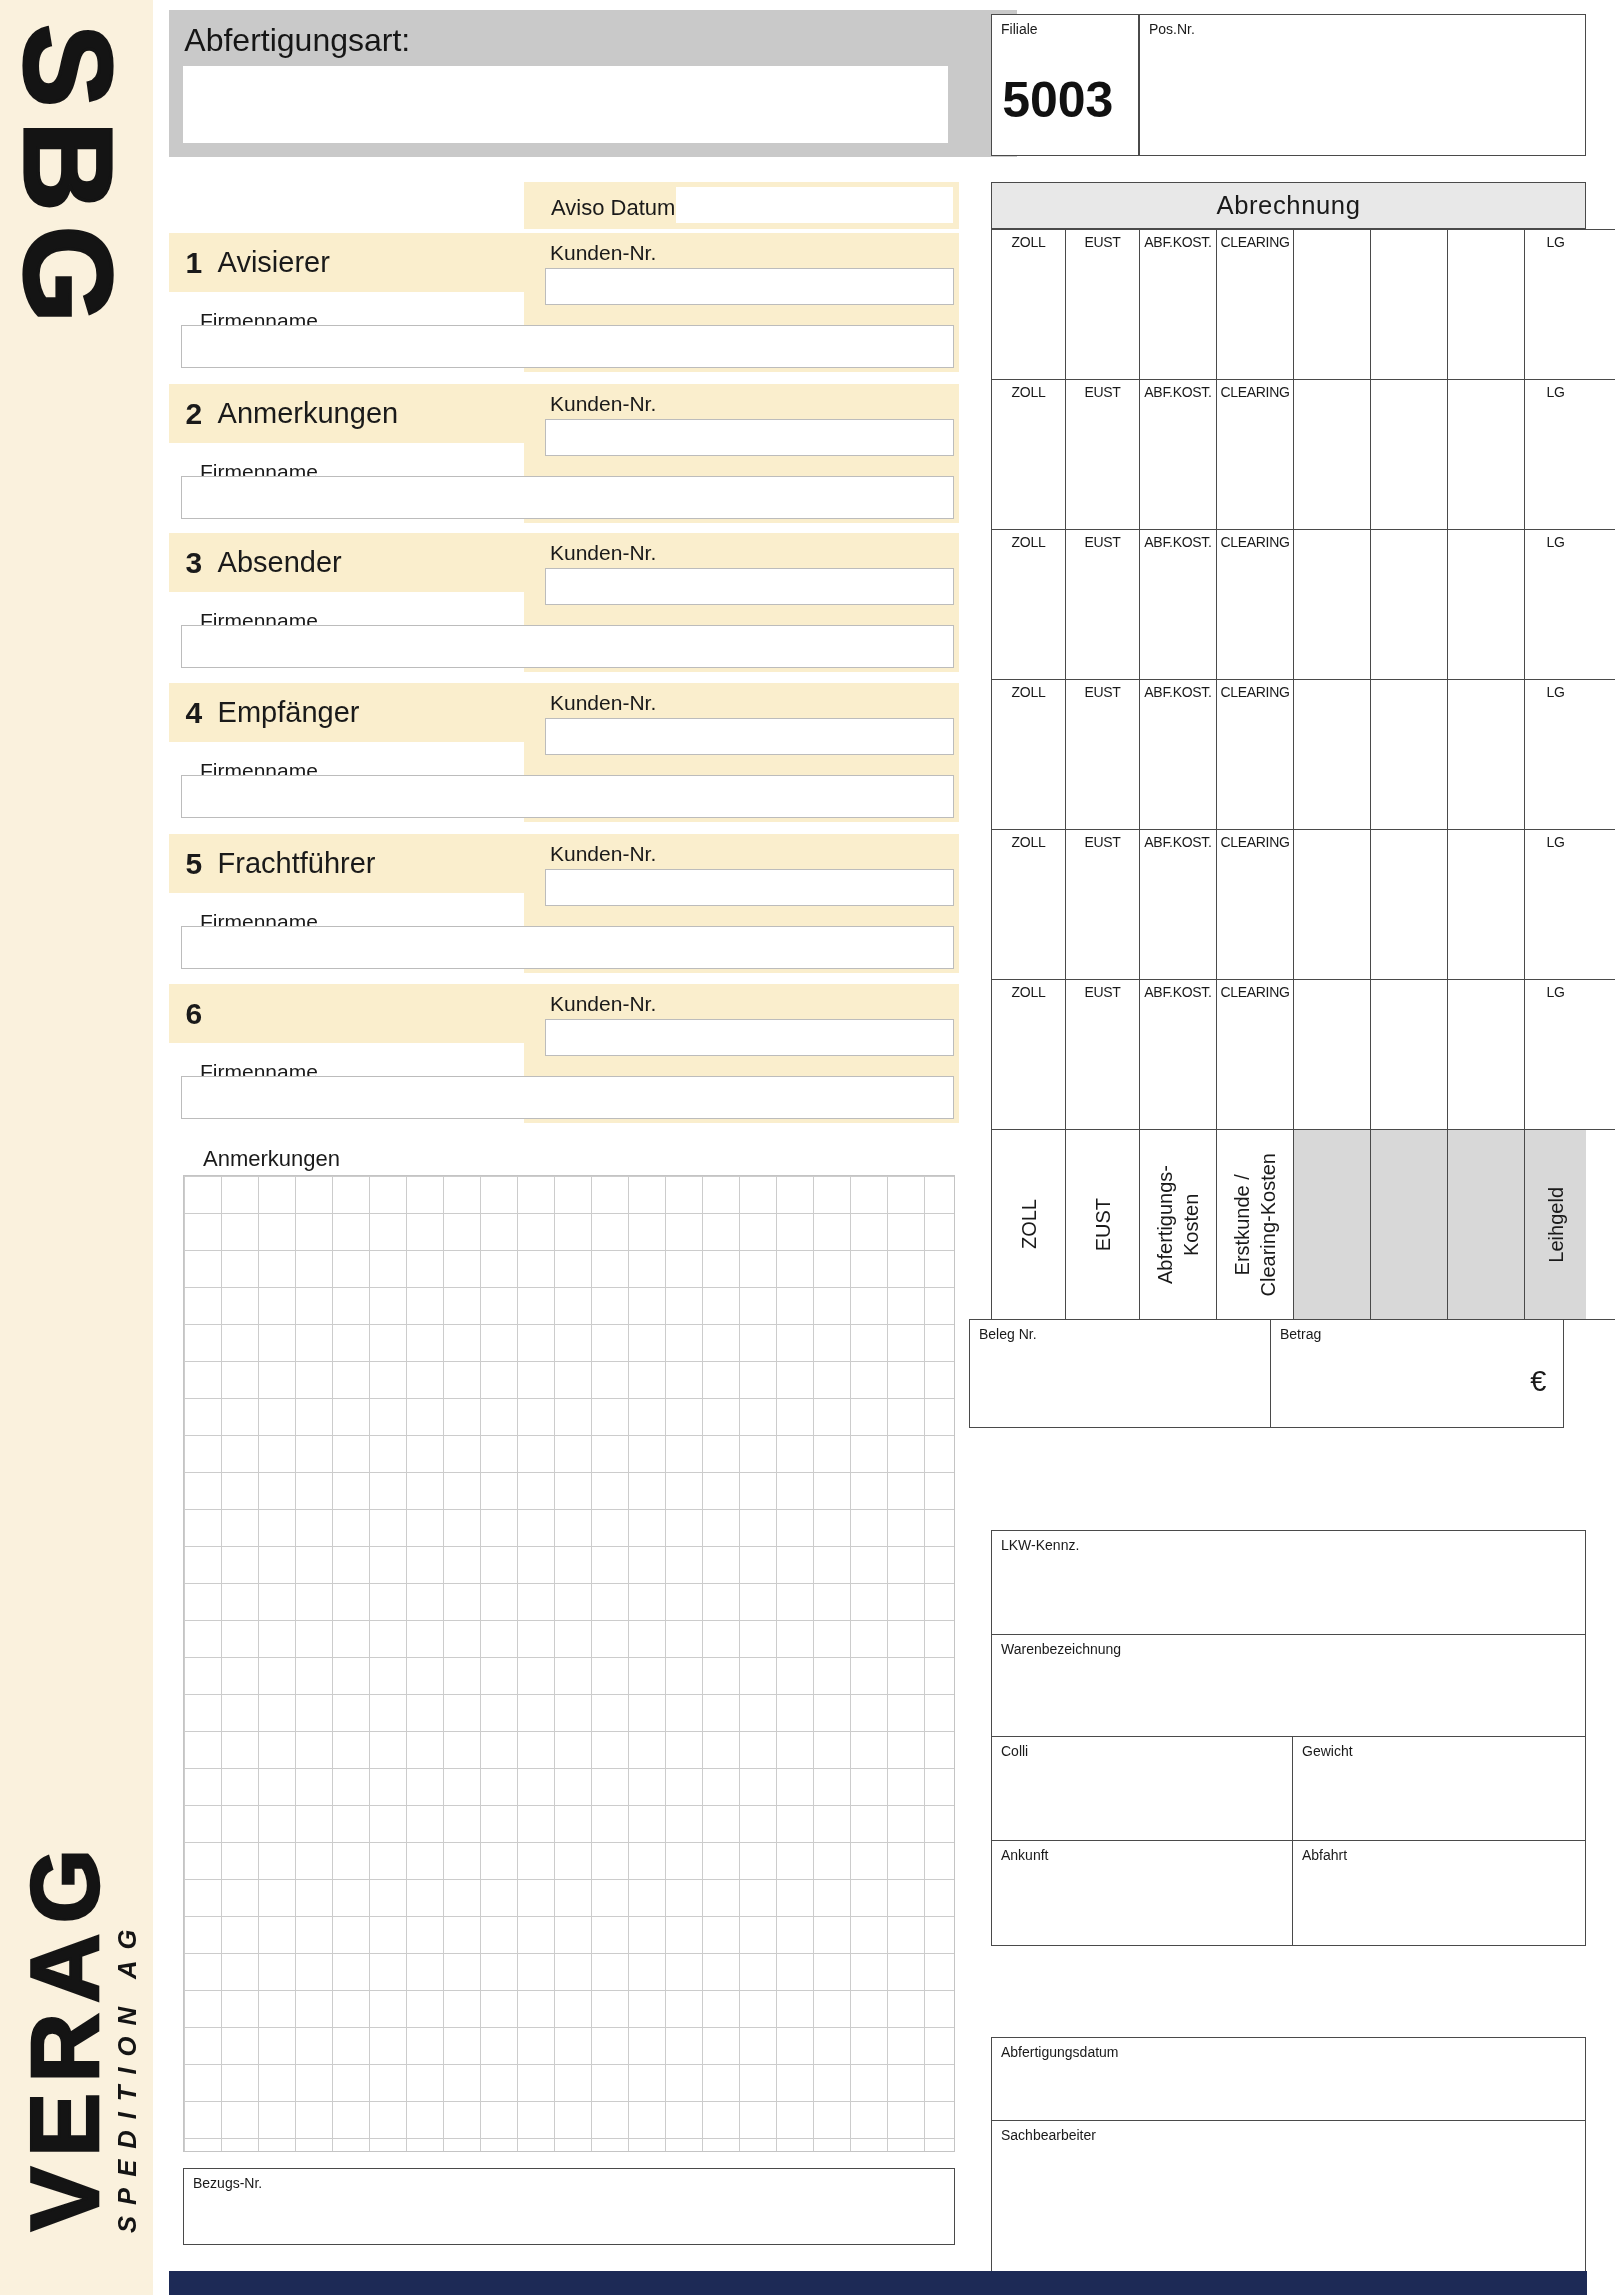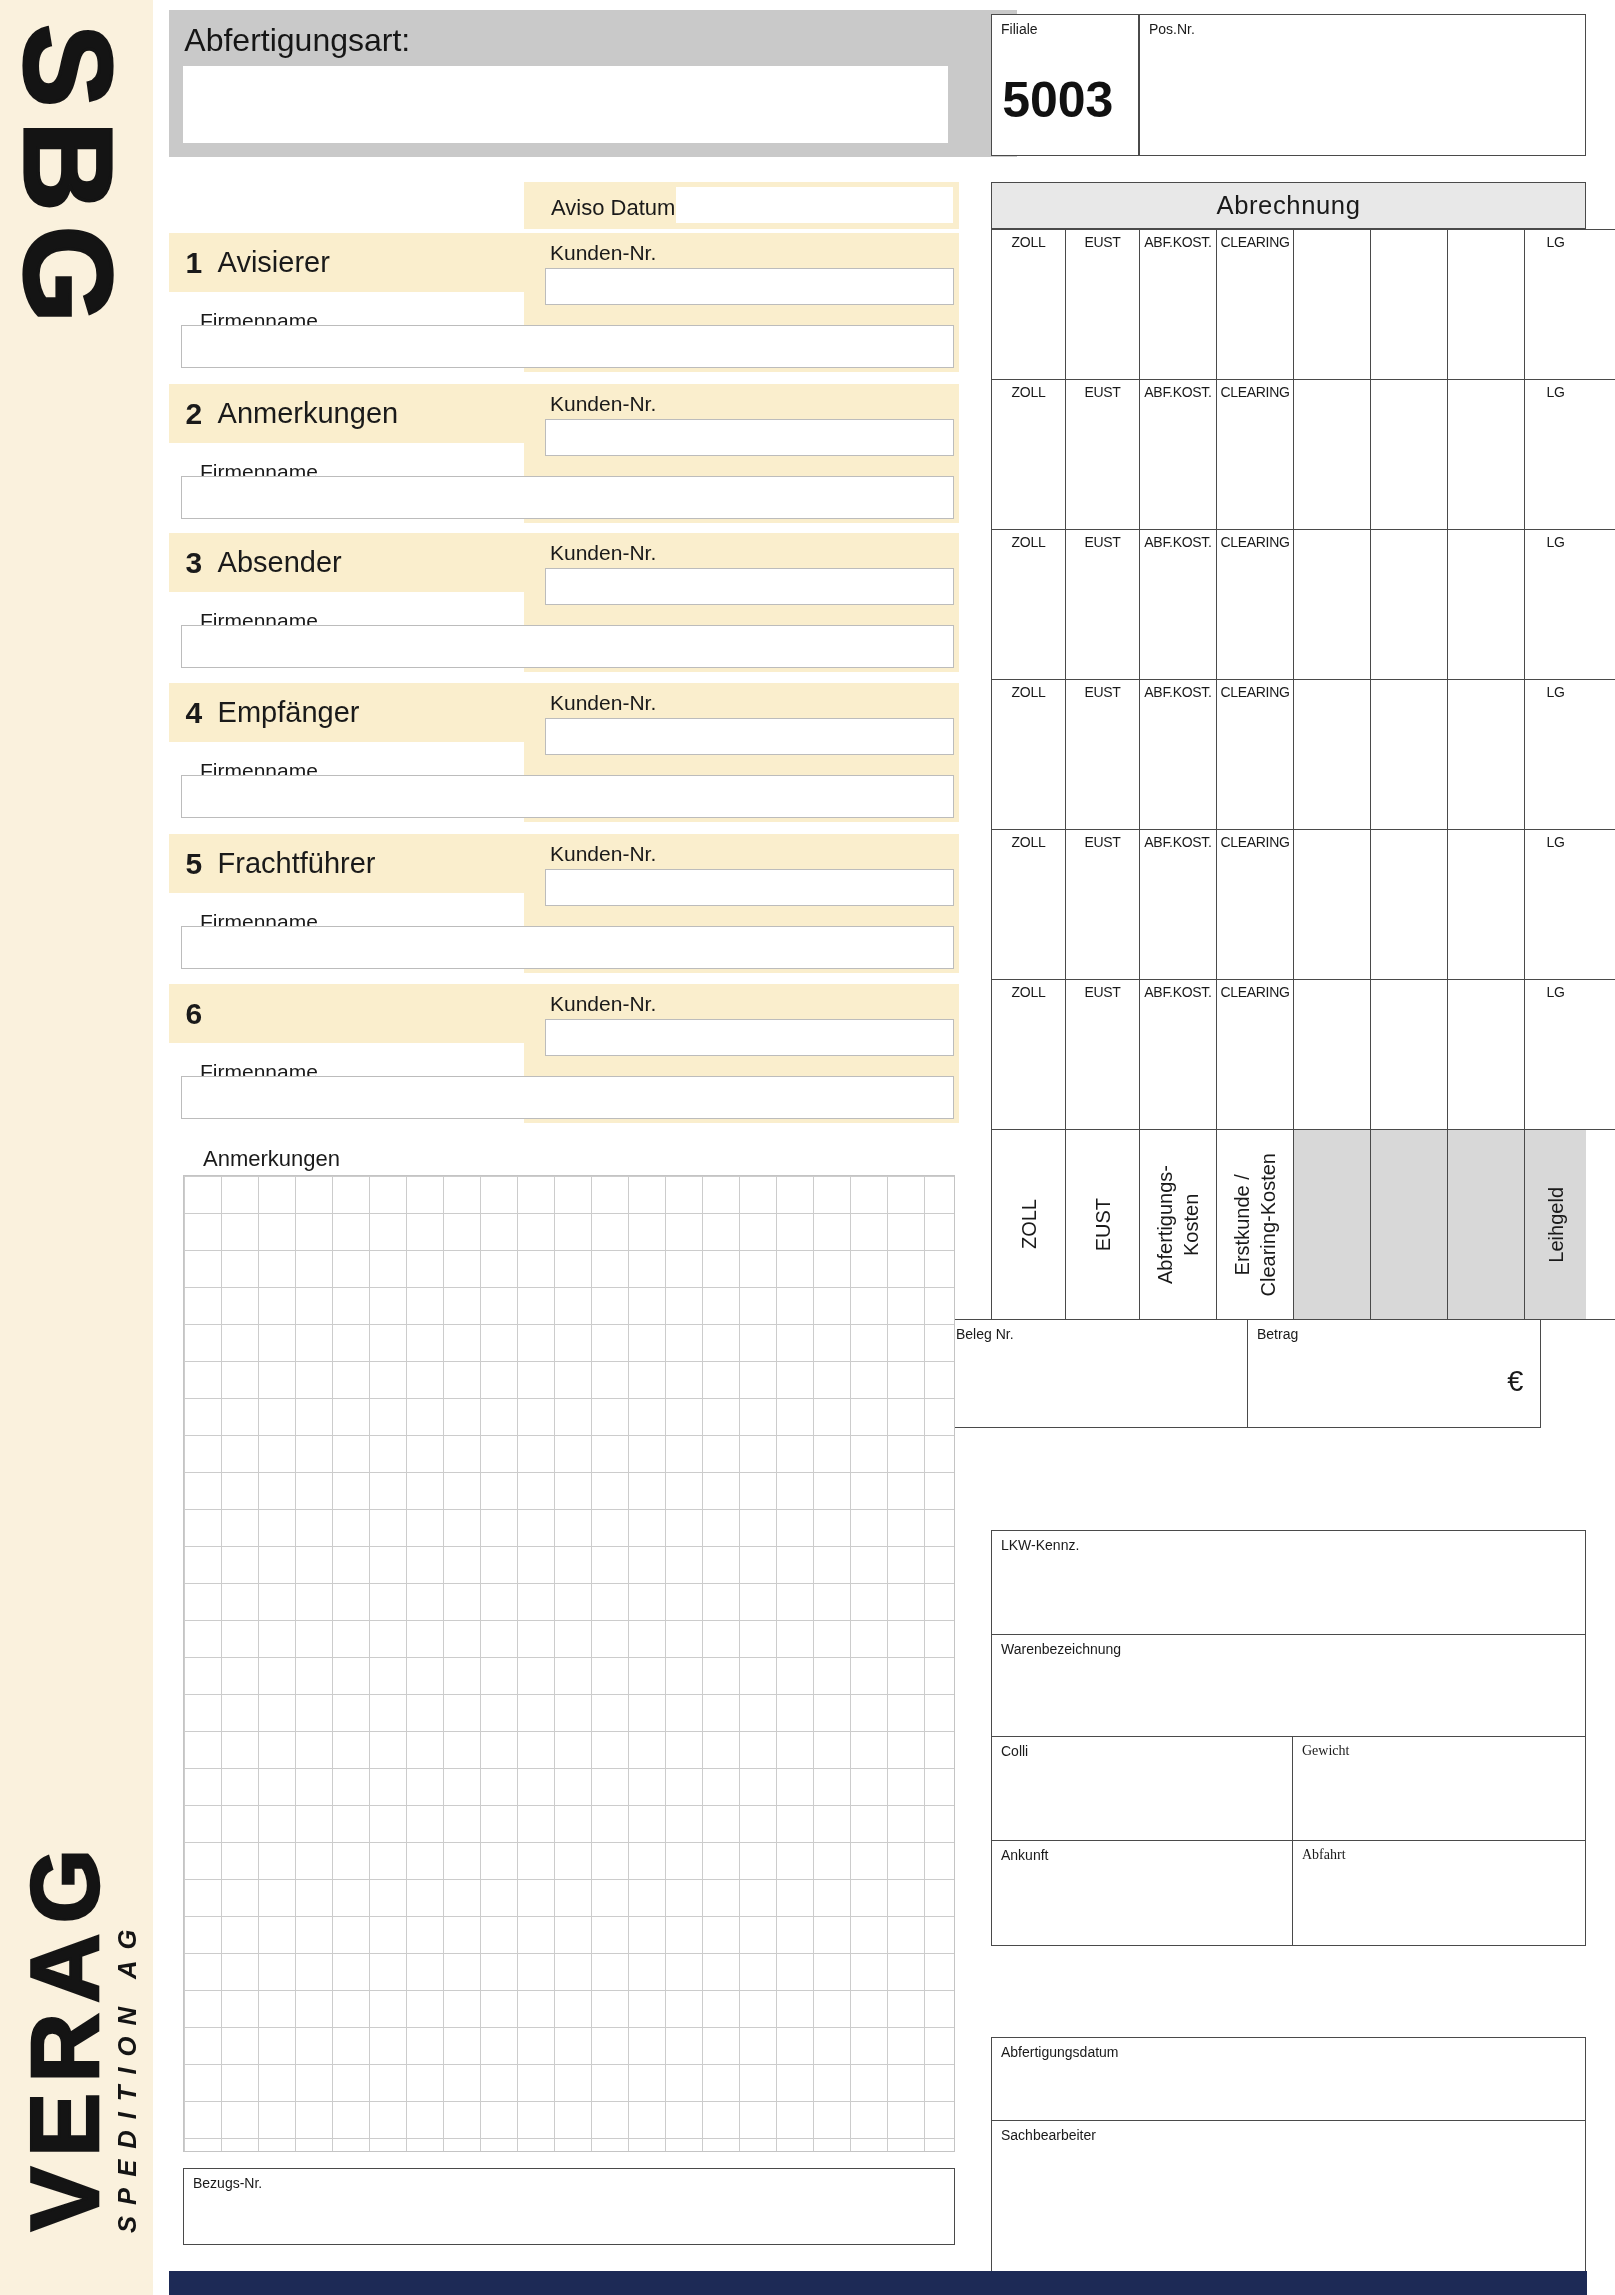--- a/index.html
+++ b/index.html
@@ -59,32 +59,32 @@
   .ab-row{ display:flex; height:150px; border-bottom:1.3px solid var(--border); }
   .ab-foot{ display:flex; flex:1; }
   .ab-cell{ position:relative; border-right:1.3px solid var(--border); flex:0 0 auto; }
   .ab-row .ab-cell:last-child, .ab-foot .ab-cell:last-child{ border-right:none; }
   .ab-cell-label{ display:block; text-align:center; font-size:14px; letter-spacing:-0.3px; padding-top:3.8px; overflow:hidden; white-space:nowrap; }
   .ab-foot-cell{ display:flex; align-items:center; justify-content:center; }
   .foot-label{ font-size:20px; line-height:1.3; text-align:center; }
   .gray-cell{ background:var(--shade); }
 
   
-  .bb-box{ position:absolute; left:946px; top:1319px; width:595px; height:109px; border:1.9px solid var(--border); display:flex; background:#fff; }
+  .bb-box{ position:absolute; left:969px; top:1319px; width:595px; height:109px; border:1.9px solid var(--border); display:flex; background:#fff; }
   .bb-left{ width:301px; border-right:1.3px solid var(--border); position:relative; }
   .bb-right{ flex:1; position:relative; }
   .euro{ position:absolute; right:16.6px; top:45px; font-size:29px; }
 
   
   .lkw-box{ position:absolute; left:991px; top:1530px; width:595px; height:416px; border:1.9px solid var(--border); display:flex; flex-direction:column; background:#fff; }
   .det-row{ position:relative; border-bottom:1.3px solid var(--border); }
   .det-row:last-child{ border-bottom:none; }
   .det-split{ display:flex; }
   .half-l{ width:301px; border-right:1.3px solid var(--border); position:relative; }
-  .half-r{ flex:1; position:relative;font-family:Liberation Serif, serif; }
+  .half-r{ flex:1; position:relative; }
 
   
   .abf-box{ position:absolute; left:991px; top:2037px; width:595px; height:237px; border:1.9px solid var(--border); display:flex; flex-direction:column; background:#fff; }
 
   
   .anmerk-label{ position:absolute; left:203px; top:1146px; font-size:22px; }
   .anmerk-grid{ position:absolute; left:183px; top:1175px; width:772px; height:977px; border:0.6px solid #c4c4c4;
     background-image:linear-gradient(to right,#cccccc 0.6px,transparent 0.6px),linear-gradient(to bottom,#cccccc 0.6px,transparent 0.6px);
     background-size:37px 37px; background-color:#fff; }
 

